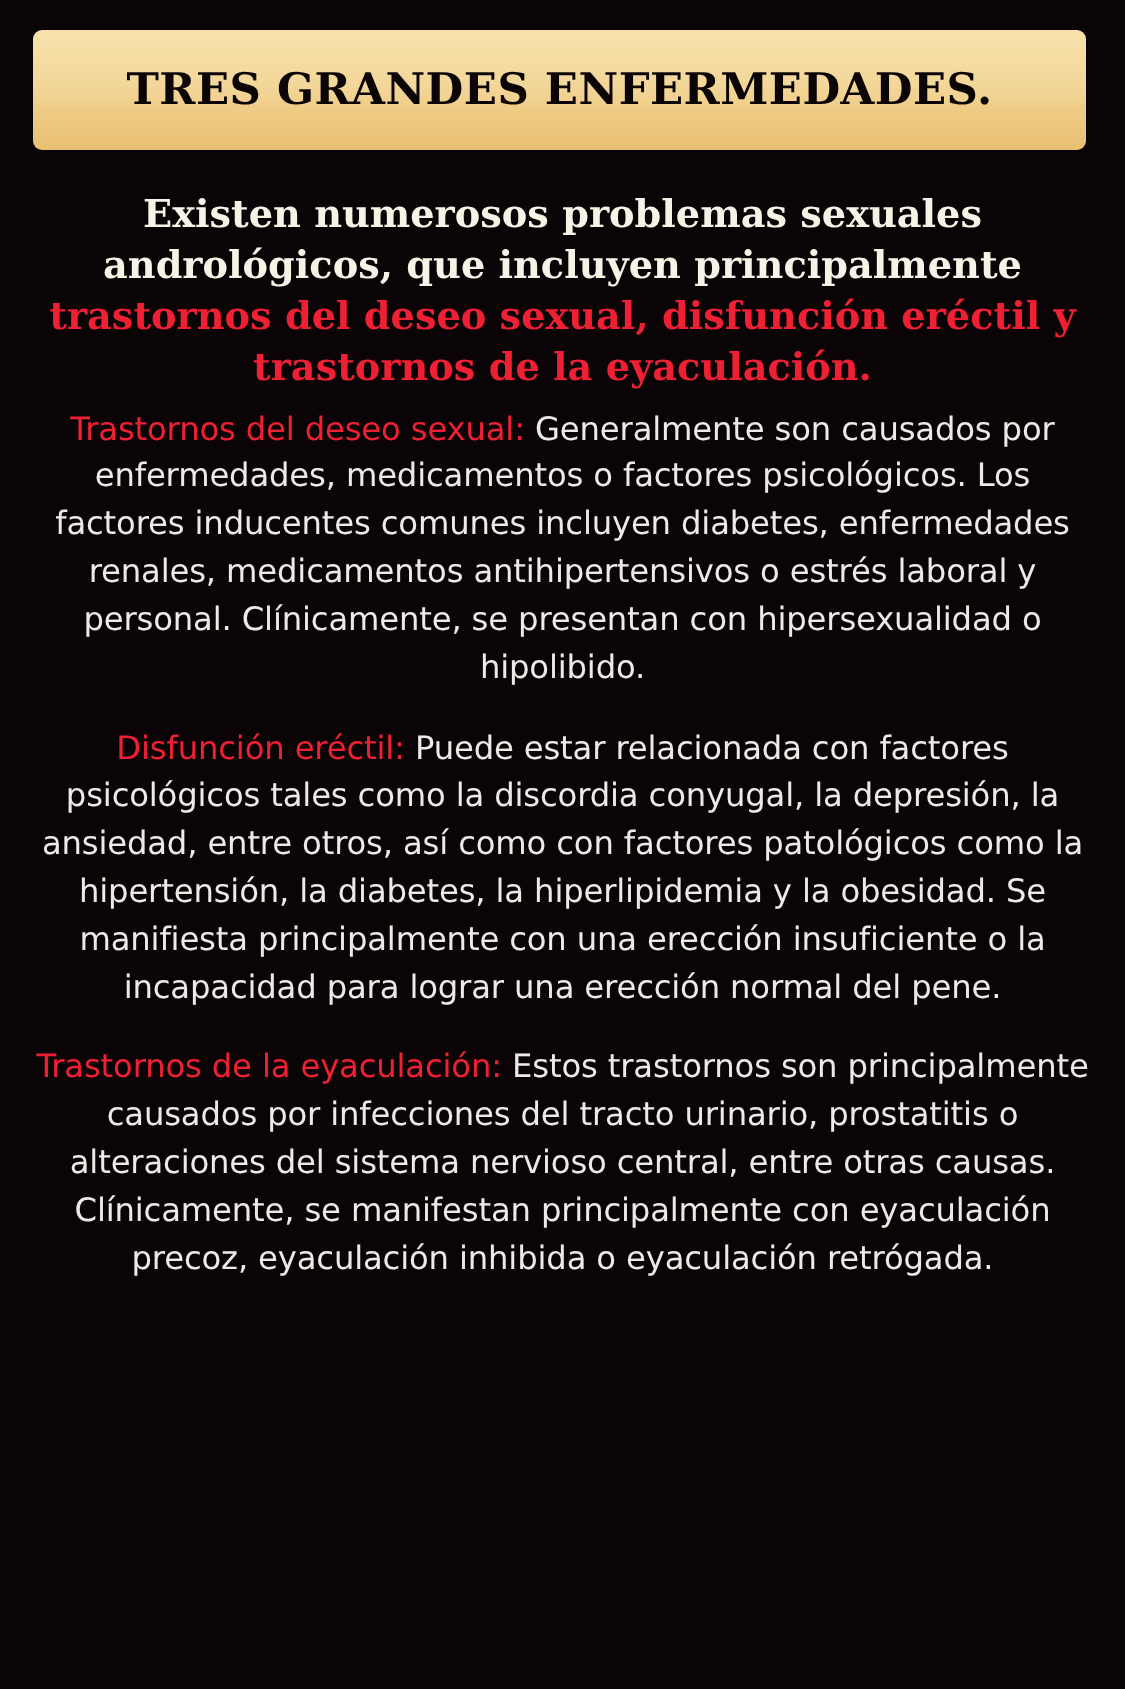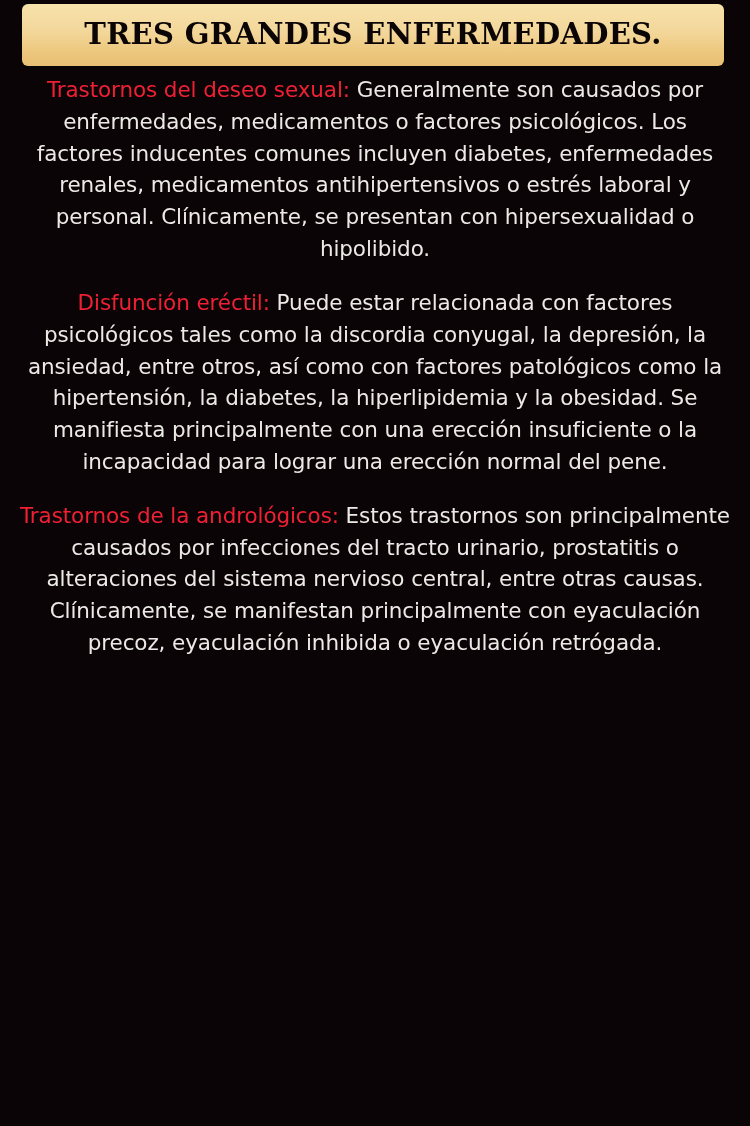--- a/index.html
+++ b/index.html
@@ -16,22 +16,22 @@
   .page {
     position: relative;
     width: 750px;
     height: 1126px;
     background: #0a0406;
     box-sizing: border-box;
   }
 
   
   .banner {
-    margin: 4px 26px 0 22px;
-    height: 62px;
+    margin: 20px 26px 0 22px;
+    height: 80px;
     border-radius: 6px;
     background: linear-gradient(180deg, #f7e2ac 0%, #f3d79a 45%, #edc87f 75%, #e8bf73 100%);
     display: flex;
     align-items: center;
     justify-content: center;
     box-shadow: 0 0 0 1px rgba(0,0,0,0.15);
   }
   .banner-title {
     font-family: "DejaVu Serif", serif;
     font-weight: bold;
@@ -77,26 +77,29 @@
 </style>
 </head>
 <body>
 
 <div class="page">
 
   <div class="banner">
     <div class="banner-title">TRES GRANDES ENFERMEDADES.</div>
   </div>
 
+  <div class="lead">
+    <span>Existen numerosos problemas sexuales andrológicos, que incluyen principalmente </span><span class="hl">trastornos del deseo sexual, disfunción eréctil y trastornos de la eyaculación.</span>
+  </div>
 
   <div class="section first">
     <span class="label">Trastornos del deseo sexual:</span><span> Generalmente son causados por enfermedades, medicamentos o factores psicológicos. Los factores inducentes comunes incluyen diabetes, enfermedades renales, medicamentos antihipertensivos o estrés laboral y personal. Clínicamente, se presentan con hipersexualidad o hipolibido.</span>
   </div>
 
   <div class="section">
     <span class="label">Disfunción eréctil:</span><span> Puede estar relacionada con factores psicológicos tales como la discordia conyugal, la depresión, la ansiedad, entre otros, así como con factores patológicos como la hipertensión, la diabetes, la hiperlipidemia y la obesidad. Se manifiesta principalmente con una erección insuficiente o la incapacidad para lograr una erección normal del pene.</span>
   </div>
 
   <div class="section wide">
-    <span class="label">Trastornos de la andrológicos:</span><span> Estos trastornos son principalmente causados por infecciones del tracto urinario, prostatitis o alteraciones del sistema nervioso central, entre otras causas. Clínicamente, se manifestan principalmente con eyaculación precoz, eyaculación inhibida o eyaculación retrógada.</span>
+    <span class="label">Trastornos de la eyaculación:</span><span> Estos trastornos son principalmente causados por infecciones del tracto urinario, prostatitis o alteraciones del sistema nervioso central, entre otras causas. Clínicamente, se manifestan principalmente con eyaculación precoz, eyaculación inhibida o eyaculación retrógada.</span>
   </div>
 
 </div>
 
 </body></html>

